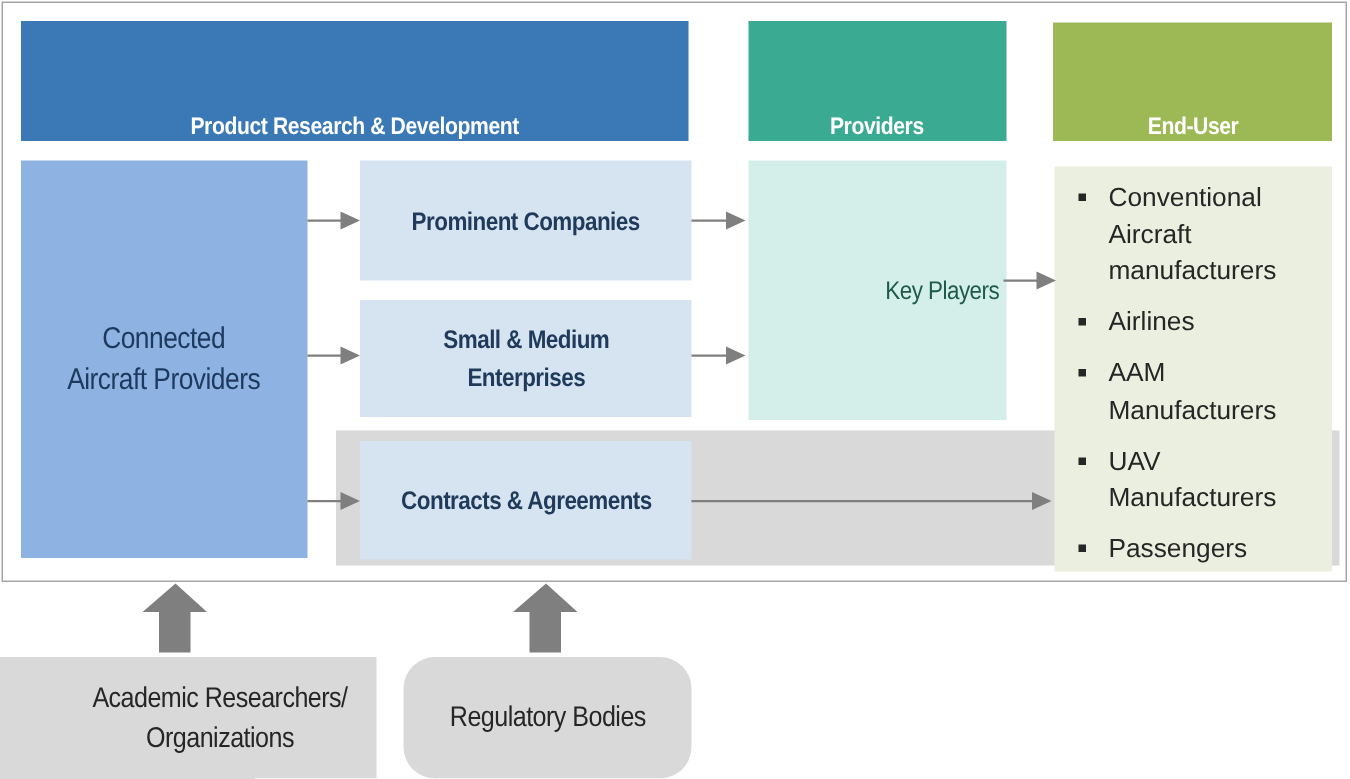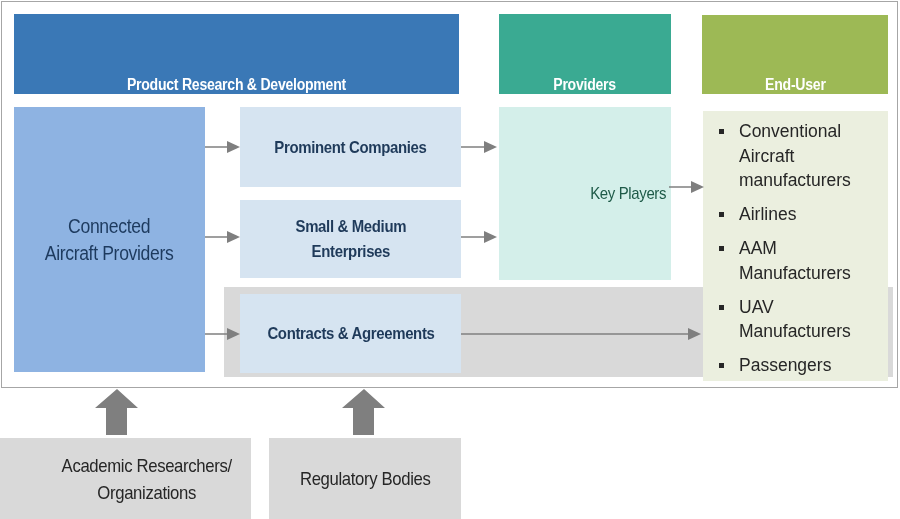--- a/index.html
+++ b/index.html
@@ -24,21 +24,21 @@
   .key { left:499px; top:107px; width:172px; height:173px; background:#d4efea;
          font-size:17px; color:#1e5a48; font-weight:normal;justify-content:flex-end; }
   .eu-list { left:703px; top:111px; width:185px; height:270px; background:#ebefdf;
              padding:8px 0 0 16px; }
   .eu-item { display:flex; align-items:flex-start; font-size:17.5px; line-height:24.5px;
              color:#262626; margin-bottom:9.5px; }
   .eu-item .bul { width:5px; height:5px; background:#262626; margin-top:10px; margin-right:15px; flex:0 0 5px; }
   .bottom { background:#d9d9d9; display:flex; align-items:center; justify-content:center;
             text-align:center; color:#262626; font-size:19px; line-height:27px; letter-spacing:-0.4px; }
   .acad { left:0px; top:438px; width:251px; height:81px;padding-left:43px; }
-  .reg  { left:269px; top:438px; width:192px; height:81px; }
+  .reg  { left:269px; top:438px; width:192px; height:81px;border-radius:21px; }
   svg.arrows { position:absolute; left:0; top:0; }
   .narrow { display:inline-block; transform:scaleX(0.88); }
 </style>
 </head>
 <body>
 
 <div class="abs frame"></div>
 
 <div class="abs hdr hdr-rd">
   <span class="narrow">Product Research &amp; Development</span>

